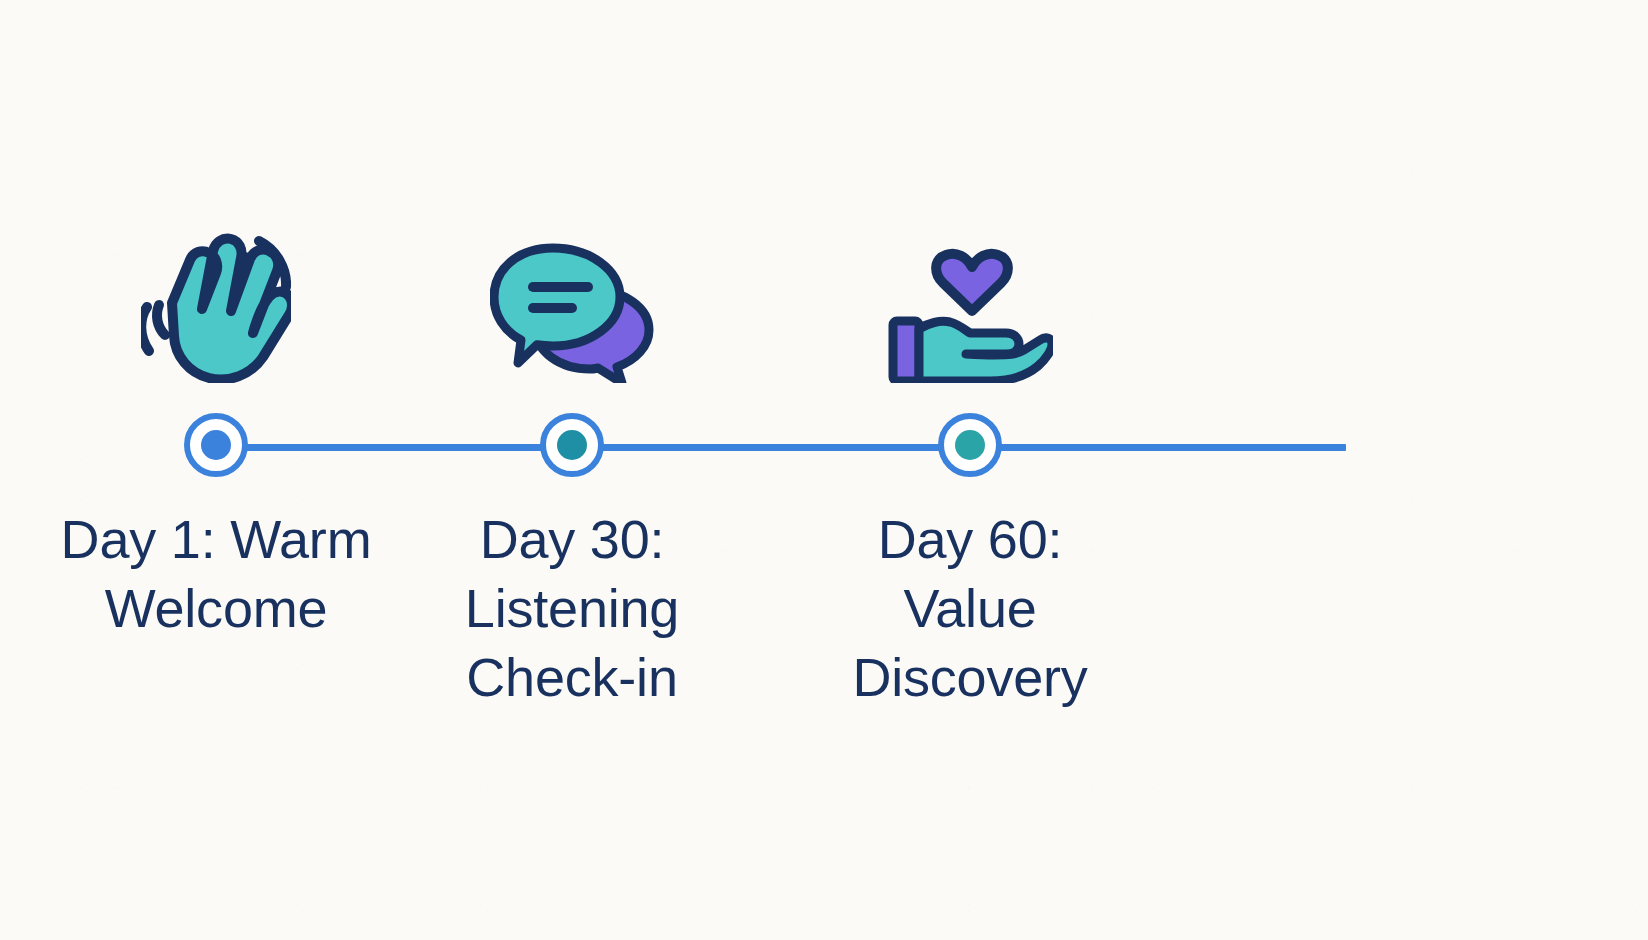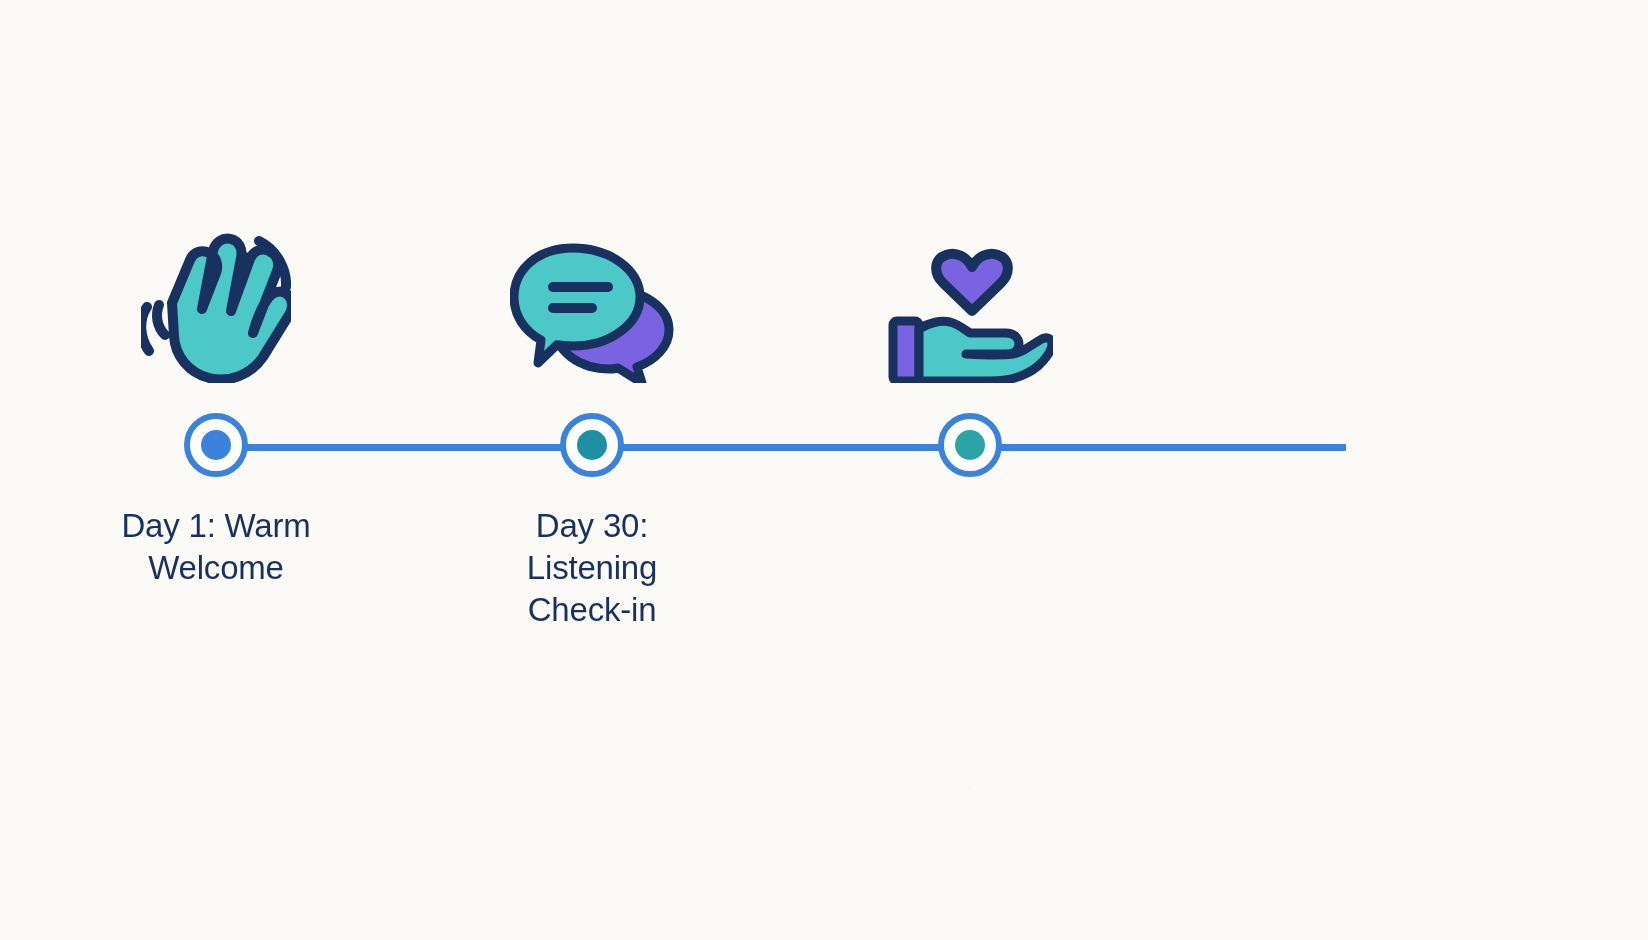--- a/index.html
+++ b/index.html
@@ -85,21 +85,21 @@
     border-radius: 50%;
   }
 
   .caption {
     position: absolute;
     top: 505px;
     left: 0;
     width: 320px;
     text-align: center;
     color: #18315f;
-    font-size: 33px;
+    font-size: 54px;
     line-height: 1.28;
     font-weight: 400;
     letter-spacing: -0.2px;
     white-space: pre-line;
   }
 </style>
 </head>
 <body>
 
 <div id="paper-texture"></div>
@@ -129,21 +129,21 @@
     </div>
 
     <div class="node">
       <span class="core" style="background:#3b82dd;"></span>
     </div>
 
     <div class="caption">Day 1: Warm
 Welcome</div>
   </div>
 
-  <div class="milestone" style="left:432px;">
+  <div class="milestone" style="left:412px;">
 
     <div class="icon-slot">
       <svg width="165" height="140" viewBox="0 0 165 140">
 
         <path d="M103 47 C134 47 159 65 159 87 C159 103 146 117 127 124
                  L132 140 L108 125 C105 125.6 103.6 126 100 126
                  C69 126 46 108 46 87 C46 65 72 47 103 47 Z" fill="#7a63e0" stroke="#18315f" stroke-width="9" stroke-linejoin="round"></path>
 
         <path d="M63 5 C100 5 130 27 130 54 C130 81 100 103 63 103
                  C57 103 52 102.6 47 101.8 L28 120 L31 97
@@ -179,16 +179,18 @@
                  L78 111 C78 111 96 112 106 112 C120 112 128 112 136 107
                  L152 97 C158 93 164 95 164 101 C164 107 158 116 150 123
                  C138 133 120 138 102 138 L31 138 Z" fill="#4cc8c8" stroke="#18315f" stroke-width="9" stroke-linejoin="round" stroke-linecap="round"></path>
       </svg>
     </div>
 
     <div class="node">
       <span class="core" style="background:#2ba4a8;"></span>
     </div>
 
+    <div class="caption">Day 60: Value
+Discovery</div>
   </div>
 
 
 </div>
 
 </body></html>

